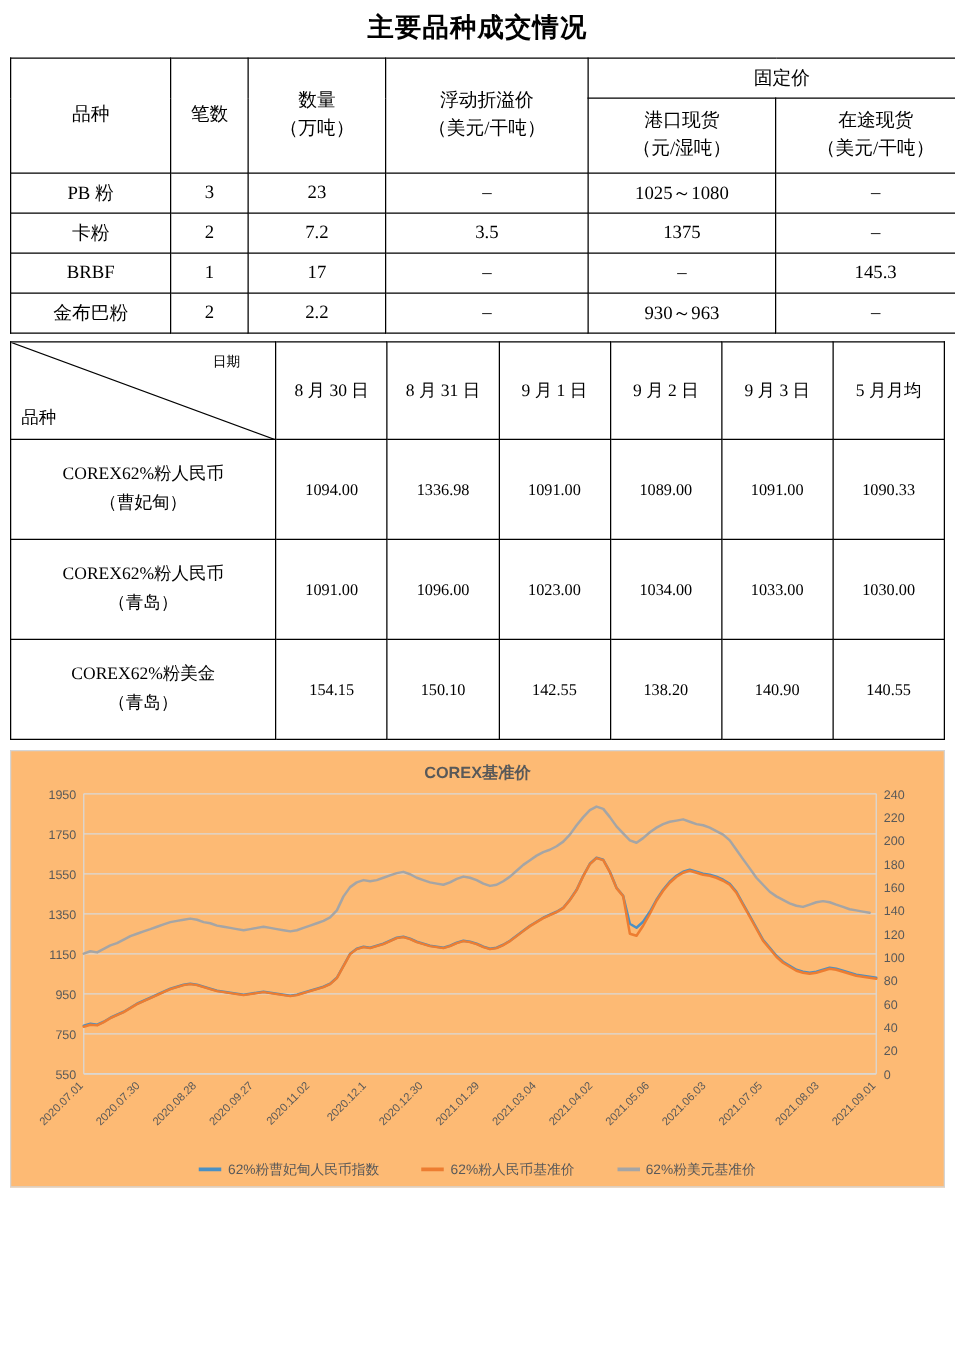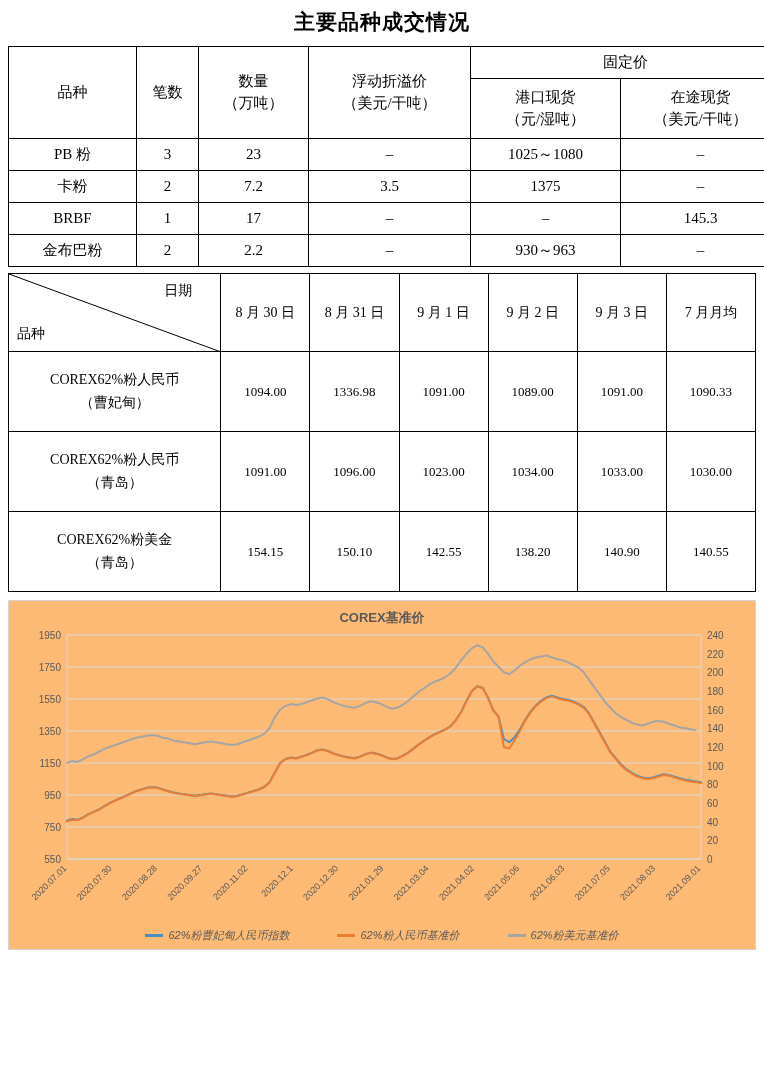--- a/index.html
+++ b/index.html
@@ -65,21 +65,21 @@
   #t2 .corner {
     width: 212px;
     height: 78px;
     position: relative;
     padding: 0;
   }
   #t2 .corner .diag {
     position: absolute; inset: 0;
   }
   #t2 .corner .lbl-date {
-    position: absolute; right: 28px; top: 8px; font-size: 14px; text-align: right;
+    position: absolute; right: 28px; top: 8px; font-size: 11px; text-align: right;
   }
   #t2 .corner .lbl-kind {
     position: absolute; left: 8px; bottom: 8px; font-size: 14px;
   }
   #t2 .dcol { width: 89px; }
   #t2 .rowname {
     height: 80px;
     line-height: 1.6;
     font-size: 14px;
     margin-left: 20px;
@@ -102,25 +102,24 @@
     color: #595959;
     padding-top: 8px;
     font-family: "Liberation Sans", sans-serif;
   }
   .chart-svg { display: block; }
   .legend {
     position: absolute;
     bottom: 6px; left: 0; right: 0;
     display: flex;
     justify-content: center;
-    gap: 48px;
+    gap: 34px;
     font-size: 11px;
     color: #595959;
     font-family: "Liberation Sans", sans-serif;
-    font-style: italic;
   }
   .legend .item { display: flex; align-items: center; gap: 5px; }
   .legend .swatch { width: 18px; height: 3px; display: inline-block; }
   text { font-family: "Liberation Sans", sans-serif; }
 </style>
 </head>
 <body>
 
 <div class="page">
 
@@ -214,21 +213,21 @@
             <line x1="0" y1="0" x2="212" y2="78" stroke="#000" stroke-width="1"></line>
           </svg>
           <span class="lbl-date">日期</span>
           <span class="lbl-kind">品种</span>
         </th>
         <th>8 月 30 日</th>
         <th>8 月 31 日</th>
         <th>9 月 1 日</th>
         <th>9 月 2 日</th>
         <th>9 月 3 日</th>
-        <th>7 月月均</th>
+        <th>5 月月均</th>
       </tr>
     </thead>
     <tbody>
       <tr>
         <td class="rowname">
           <div>COREX62%粉人民币</div>
           <div>（曹妃甸）</div>
         </td>
         <td class="val">1094.00</td>
         <td class="val">1336.98</td>

